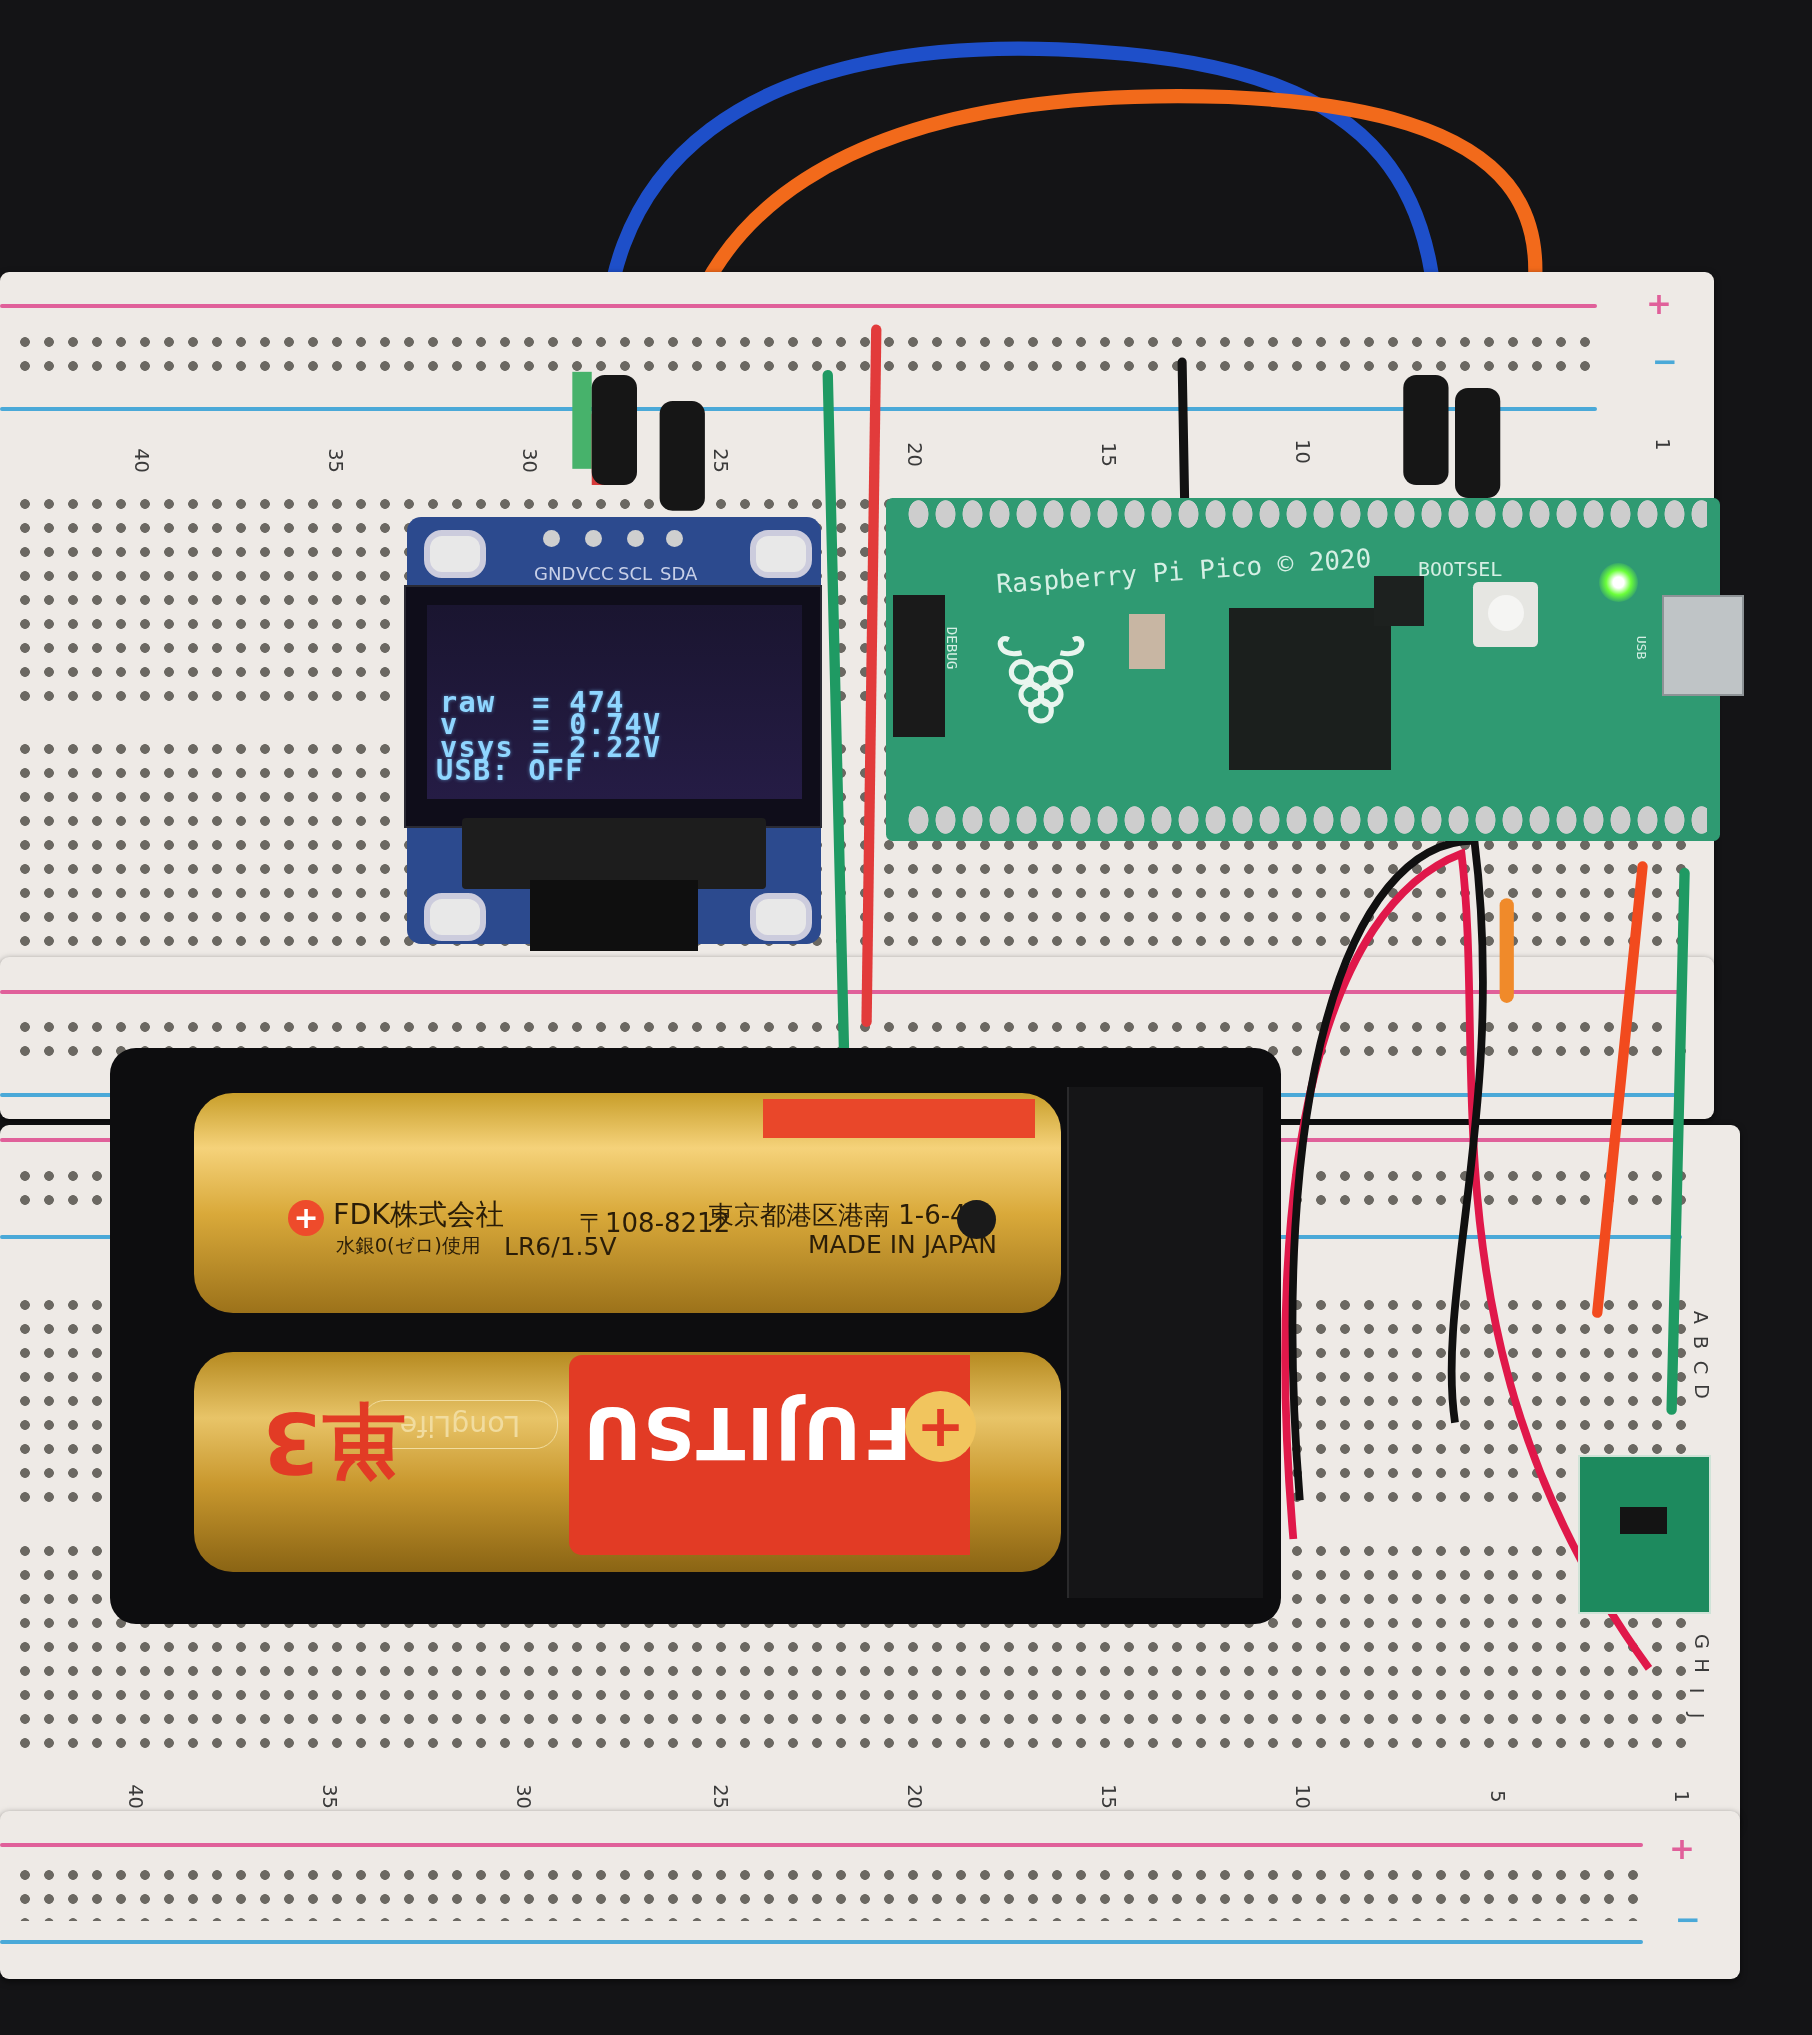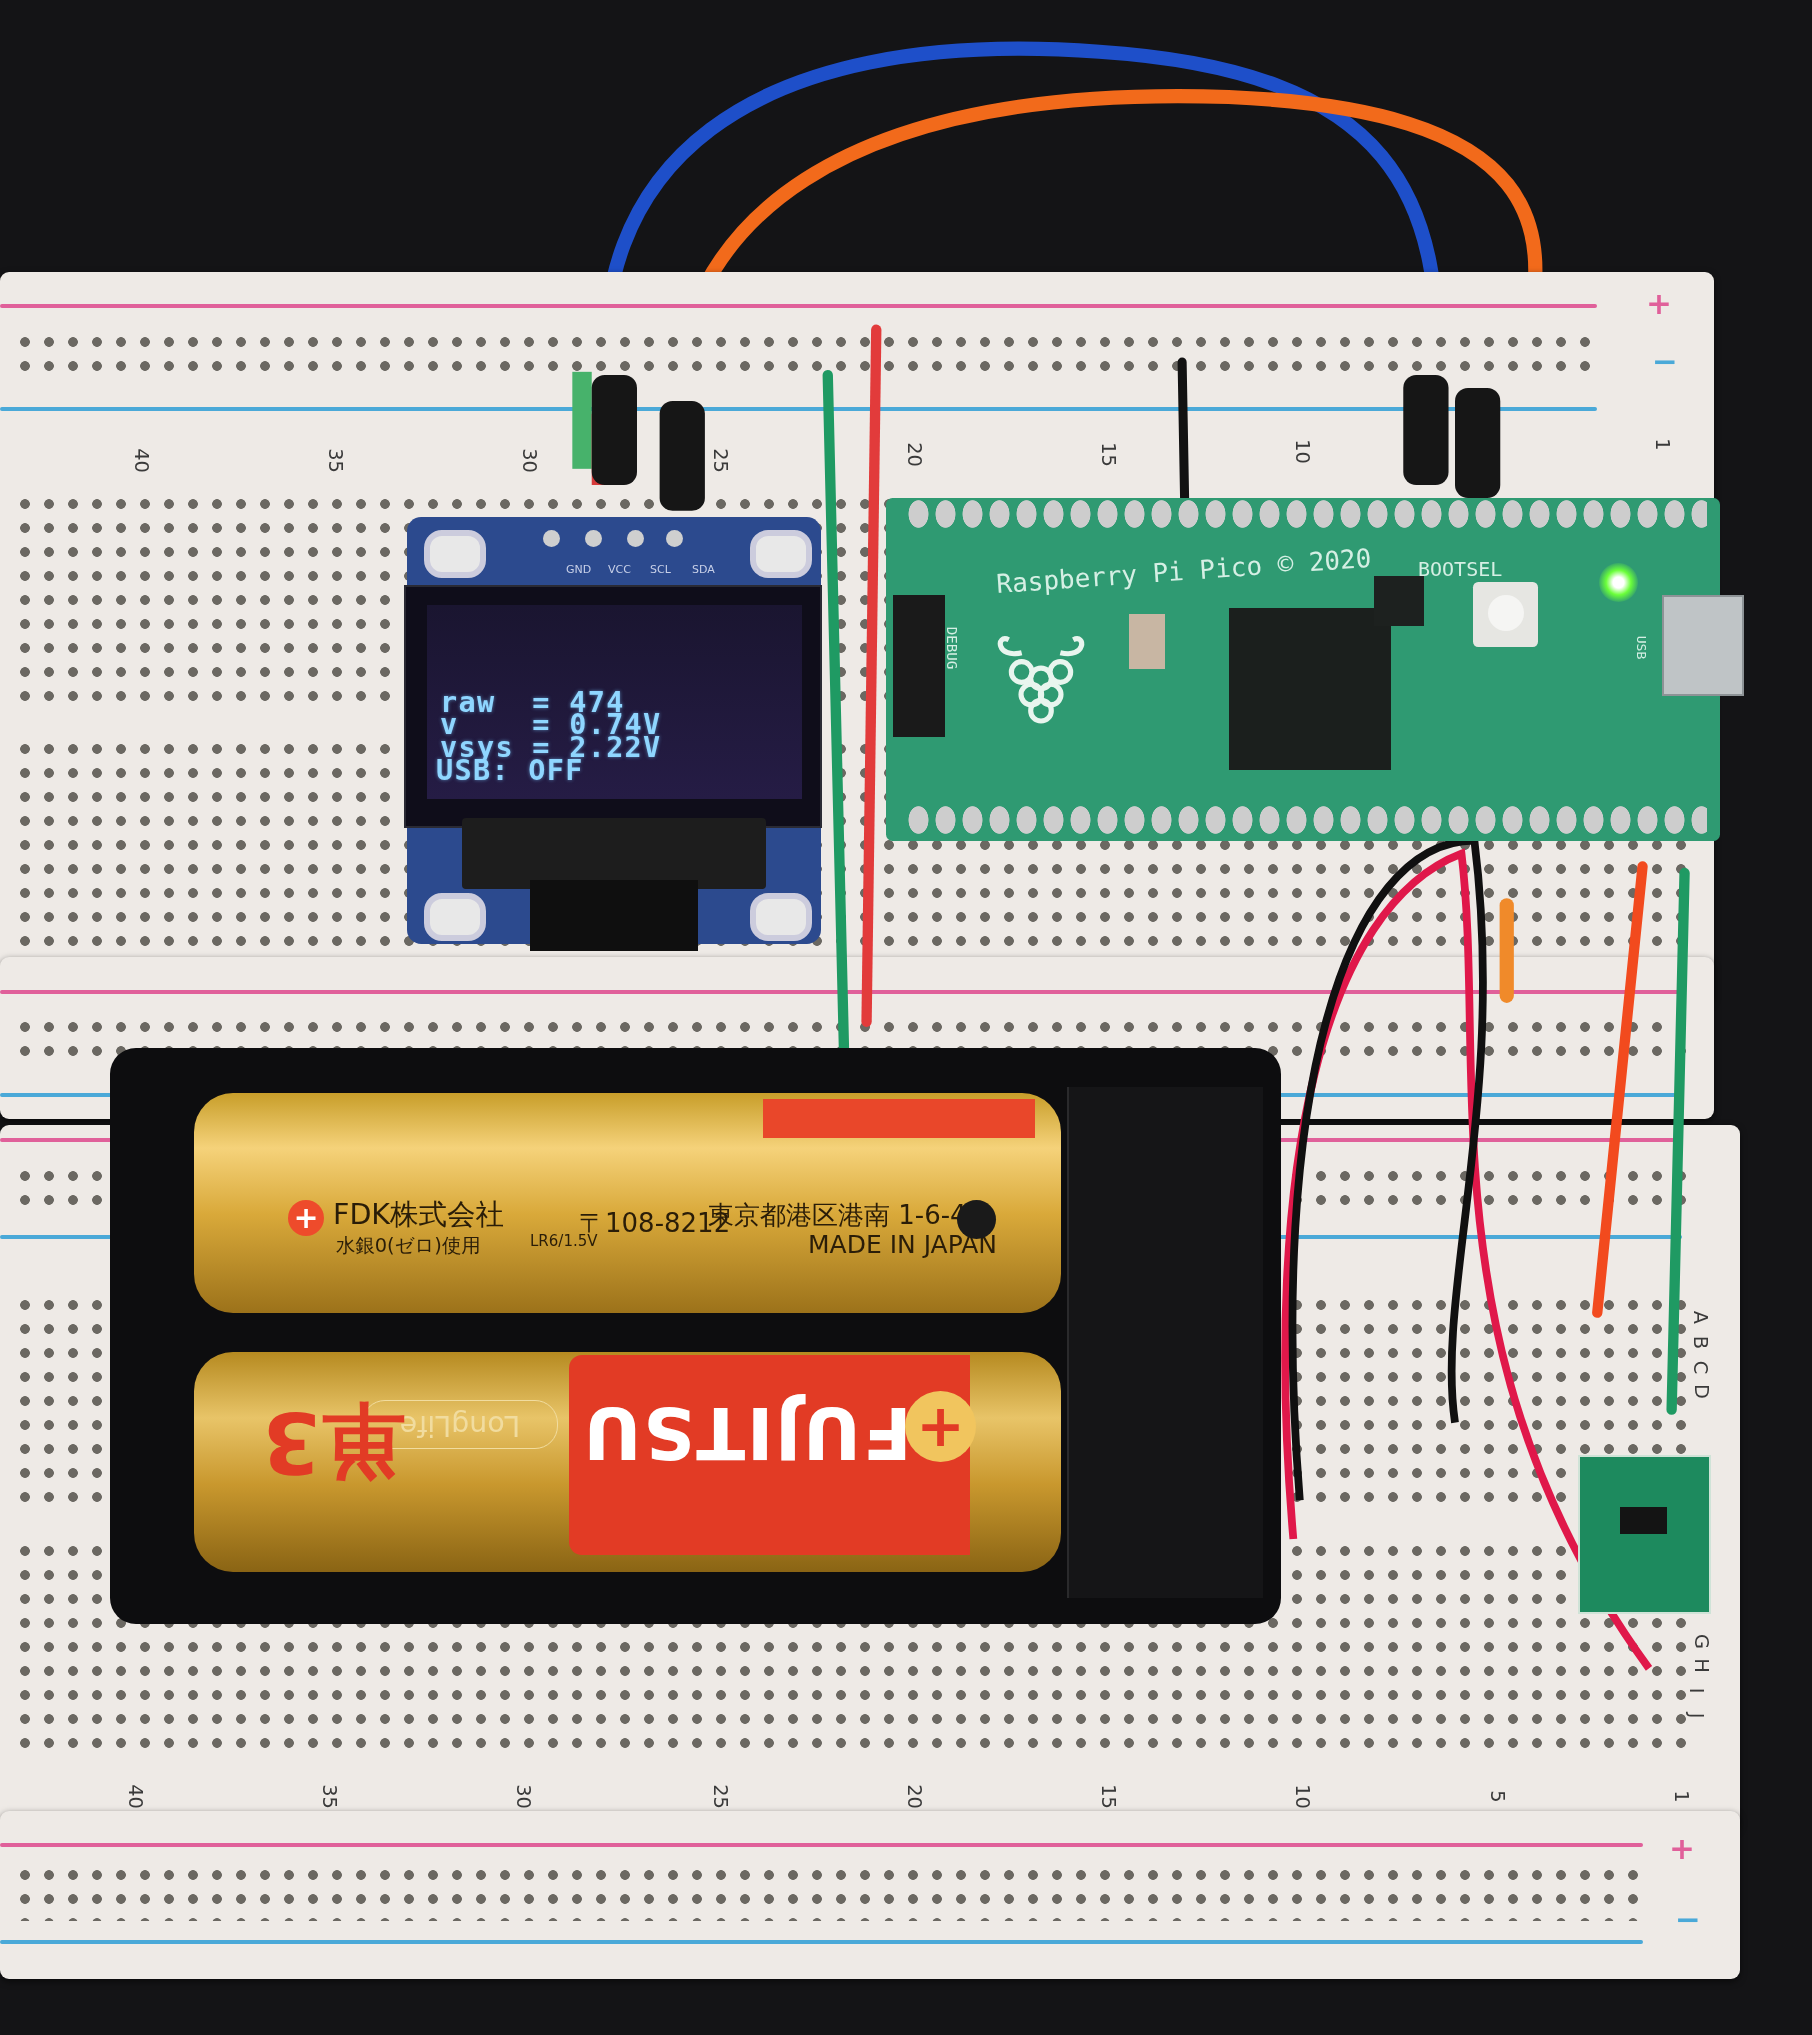--- a/index.html
+++ b/index.html
@@ -16,21 +16,21 @@
   .rowlet{position:absolute;font-size:19.4px;color:#3a3a3a;transform:rotate(90deg);}
   .railmark{position:absolute;font-size:31px;font-weight:bold;}
   
   #oled-board{position:absolute;left:407px;top:517px;width:414px;height:427px;background:#2c4a8e;border-radius:14.2px;}
   #oled-glass{position:absolute;left:404px;top:585px;width:414px;height:239px;background:#0f0d1a;border:2.6px solid #2a2a34;}
   #oled-screen{position:absolute;left:427px;top:605px;width:375px;height:194px;background:linear-gradient(180deg,#1a1530,#251c45);}
   .oled-line{position:absolute;font-family:"DejaVu Sans Mono",monospace;font-size:28.5px;font-weight:bold;color:#8fd6ff;letter-spacing:1.3px;white-space:pre;line-height:28.5px;text-shadow:0 0 3.9px rgba(120,200,255,.6);}
   #oled-flex{position:absolute;left:462px;top:818px;width:304px;height:71px;background:#1d1d1d;border-radius:3.9px;}
   #oled-bottom{position:absolute;left:530px;top:880px;width:168px;height:71px;background:#0f0f0f;}
   .mount{position:absolute;width:50px;height:36px;border-radius:18px;background:#e8e8e8;border:6.5px solid #ccd;}
-  .pinlbl{position:absolute;font-size:11px;color:#c8d0e8;margin-left:32px;}
+  .pinlbl{position:absolute;font-size:18px;color:#c8d0e8;}
   .hdrpin{position:absolute;width:17px;height:17px;border-radius:50%;background:#cfcfcf;}
   
   #pico{position:absolute;left:886px;top:498px;width:834px;height:343px;background:#2f9a72;border-radius:6.5px;}
   .picolbl{position:absolute;color:#d5efe4;font-family:"DejaVu Sans Mono",monospace;}
   #rp2040{position:absolute;left:1229px;top:608px;width:162px;height:162px;background:#1b1f1d;}
   #bootsel{position:absolute;left:1473px;top:582px;width:65px;height:65px;background:#e6e6e2;border-radius:5.2px;}
   #bootsel-cap{position:absolute;left:1488px;top:595px;width:36px;height:36px;background:#f5f5f3;border-radius:50%;}
   #led{position:absolute;left:1599px;top:563px;width:39px;height:39px;border-radius:50%;background:radial-gradient(circle,#ffffff 0 20%,#6bff3a 45%,rgba(60,255,40,0) 75%);}
   #usb{position:absolute;left:1662px;top:595px;width:78px;height:97px;background:#bfc4c6;border:2.6px solid #8d9396;}
   #crystal{position:absolute;left:1129px;top:614px;width:36px;height:55px;background:#c8b6a3;}
@@ -194,21 +194,21 @@
   <div id="holder"></div>
   <div class="abs" style="left:1067px;top:1087px;width:194px;height:511px;background:#151517;border-left:2.6px solid #2a2a2c;"></div>
 
   <div id="bat1" class="battery"></div>
   <div id="bat1-band"></div>
   <div class="plus-circle" style="left:288px;top:1200px;width:36px;height:36px;font-size:30px;line-height:36px;">+</div>
   <div class="battxt" style="left:333px;top:1196px;font-size:28.5px;">FDK株式会社</div>
   <div class="battxt" style="left:579px;top:1206px;font-size:26px;">〒108-8212</div>
   <div class="battxt" style="left:708px;top:1198px;font-size:26px;">東京都港区港南 1-6-41</div>
   <div class="battxt" style="left:336px;top:1232px;font-size:19.4px;">水銀0(ゼロ)使用</div>
-  <div class="battxt" style="left:530px;top:1232px;font-size:15px;">LR6/1.5V</div>
+  <div class="battxt" style="left:504px;top:1232px;font-size:25px;">LR6/1.5V</div>
   <div class="battxt" style="left:808px;top:1230px;font-size:25px;">MADE IN JAPAN</div>
   <div class="minus-circle" style="left:957px;top:1200px;width:39px;height:39px;"></div>
 
   <div id="bat2" class="battery"></div>
   <div id="bat2-red"></div>
   <div id="fujitsu">FUJITSU</div>
   <div id="longlife">LongLife</div>
   <div id="size3">単3</div>
   <div class="plus-circle" style="left:905px;top:1391px;width:71px;height:71px;font-size:58px;line-height:71px;background:#f1c55e;color:#e23b25;">+</div>
 

